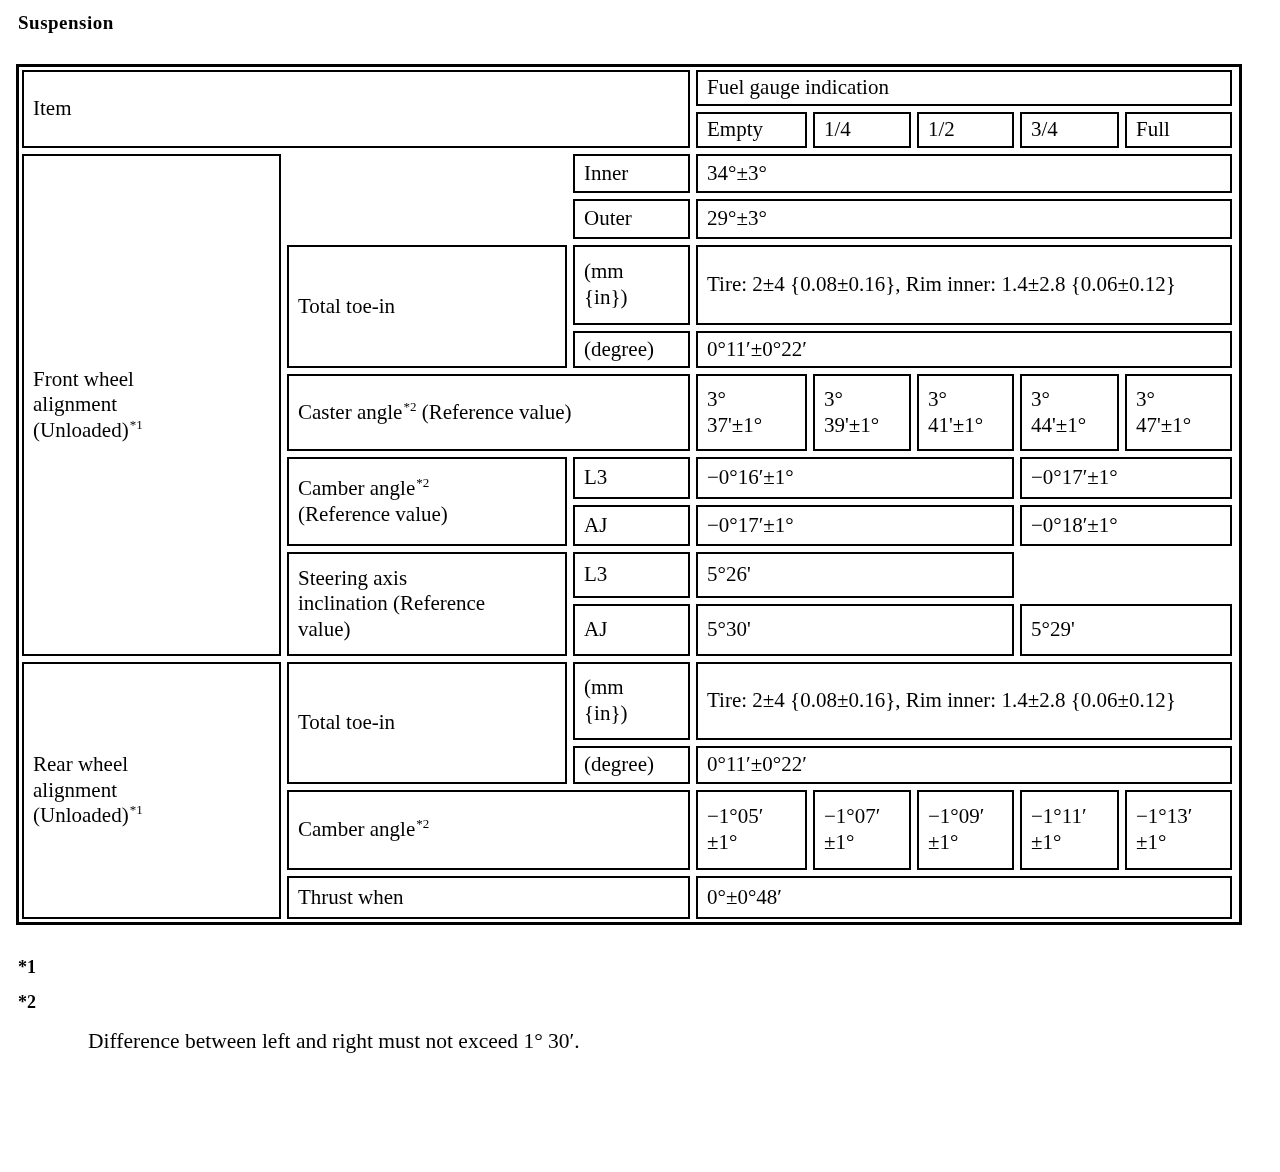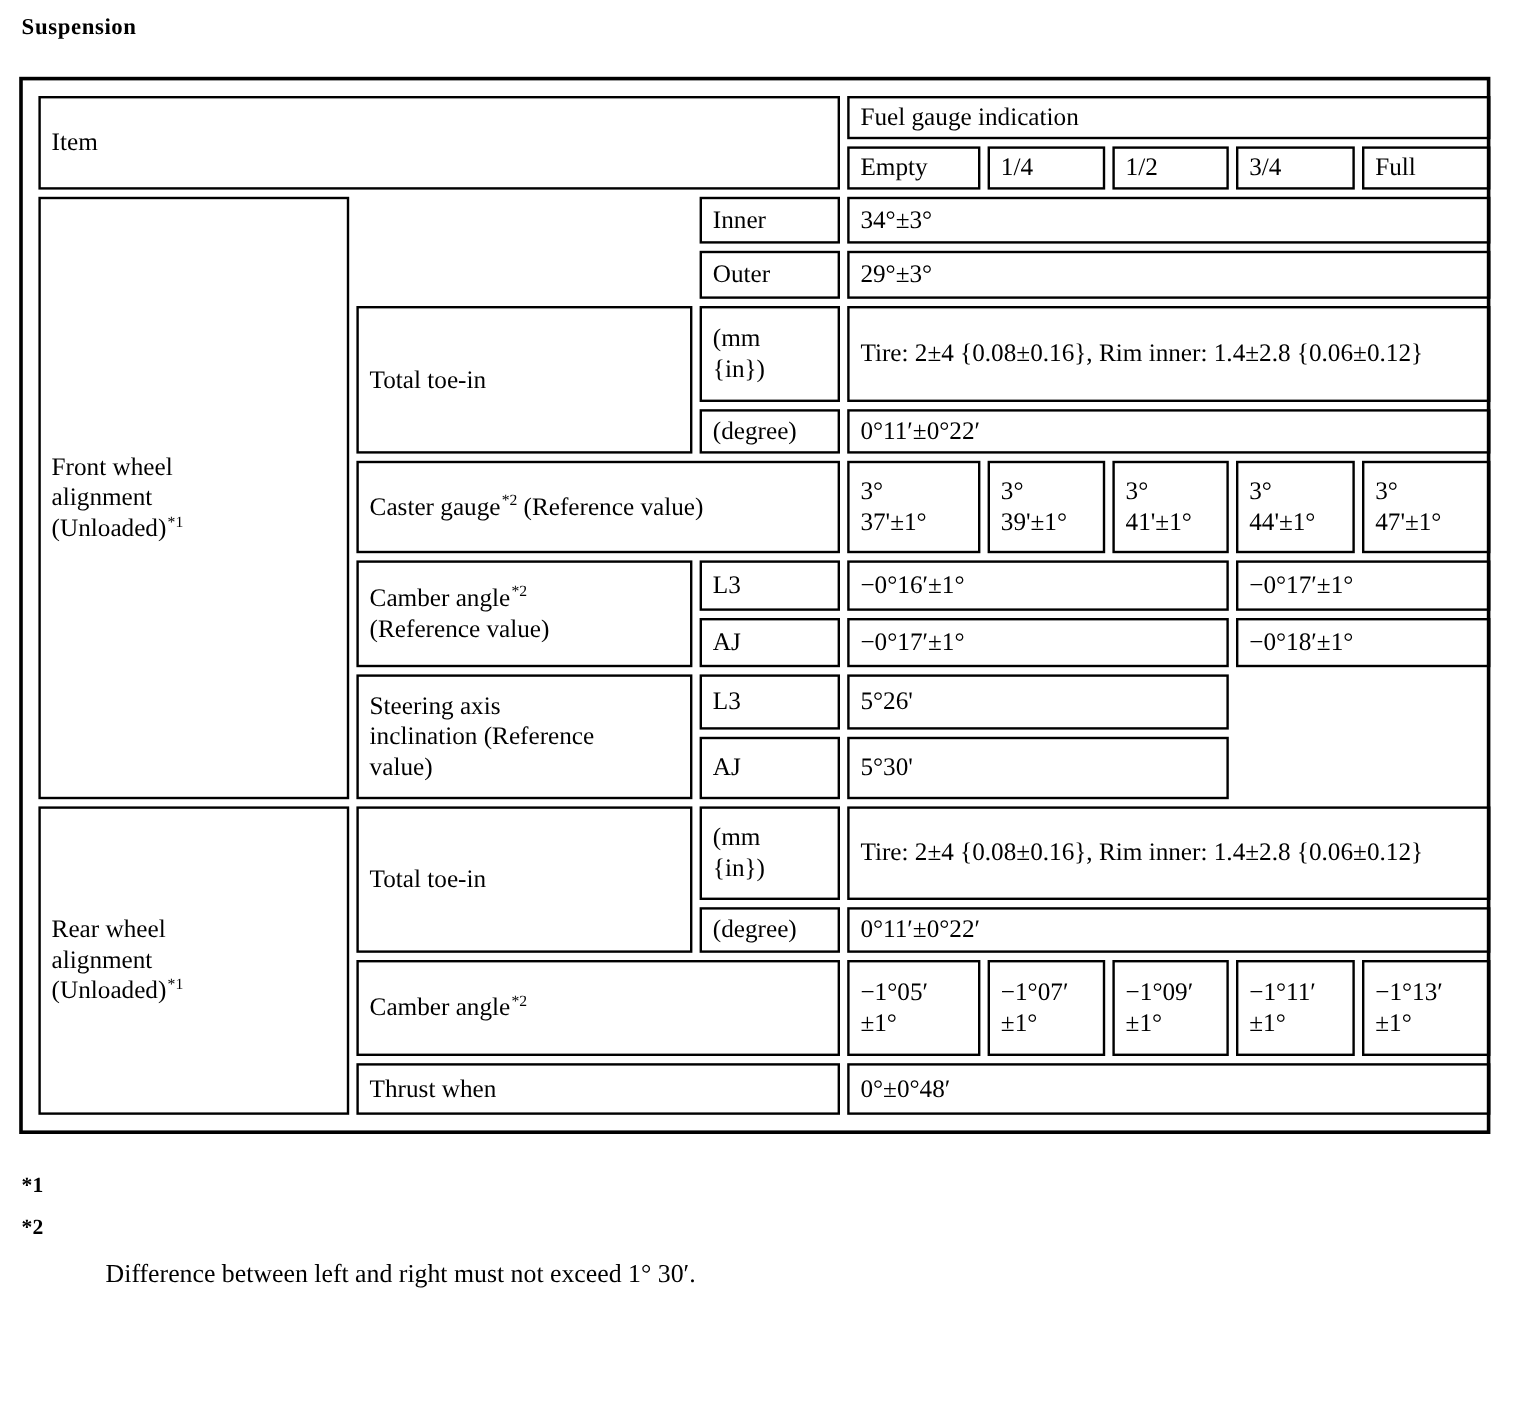--- a/index.html
+++ b/index.html
@@ -14,21 +14,21 @@
     padding: 10px 16px 20px 16px;
   }
   .page-title {
     font-size: 19px;
     font-weight: bold;
     margin: 2px 0 30px 2px;
     letter-spacing: 0.5px;
   }
   .spec-table {
     border: 3px solid #000;
-    padding: 13px;
+    padding: 3px;
     width: 1226px;
     background: #fff;
   }
   .grid {
     display: grid;
     grid-template-columns: 259px 280px 117px 111px 98px 97px 99px 107px;
     grid-template-rows: 36px 36px 39px 40px 80px 37px 77px 42px 41px 46px 52px 78px 38px 80px 43px;
     gap: 6px;
   }
   .cell {
@@ -123,21 +123,21 @@
     </div>
     <div class="cell" style="grid-area:6/3/7/4">
       <span>(degree)</span>
     </div>
     <div class="cell" style="grid-area:6/4/7/9">
       <span>0°11′±0°22′</span>
     </div>
 
     <div class="cell" style="grid-area:7/2/8/4">
       <div>
-        <span>Caster gauge</span><sup>*2</sup><span> (Reference value)</span>
+        <span>Caster angle</span><sup>*2</sup><span> (Reference value)</span>
       </div>
     </div>
     <div class="cell" style="grid-area:7/4/8/5">
       <span>3°
 37'±1°</span>
     </div>
     <div class="cell" style="grid-area:7/5/8/6">
       <span>3°
 39'±1°</span>
     </div>
@@ -188,20 +188,23 @@
       <span>L3</span>
     </div>
     <div class="cell" style="grid-area:10/4/11/7">
       <span>5°26'</span>
     </div>
     <div class="cell" style="grid-area:11/3/12/4">
       <span>AJ</span>
     </div>
     <div class="cell" style="grid-area:11/4/12/7">
       <span>5°30'</span>
+    </div>
+    <div class="cell" style="grid-area:11/7/12/9">
+      <span>5°29'</span>
     </div>
 
     <div class="cell" style="grid-area:12/1/16/2">
       <div>
         <span>Rear wheel
 alignment
 (Unloaded)</span><sup>*1</sup>
       </div>
     </div>
 

